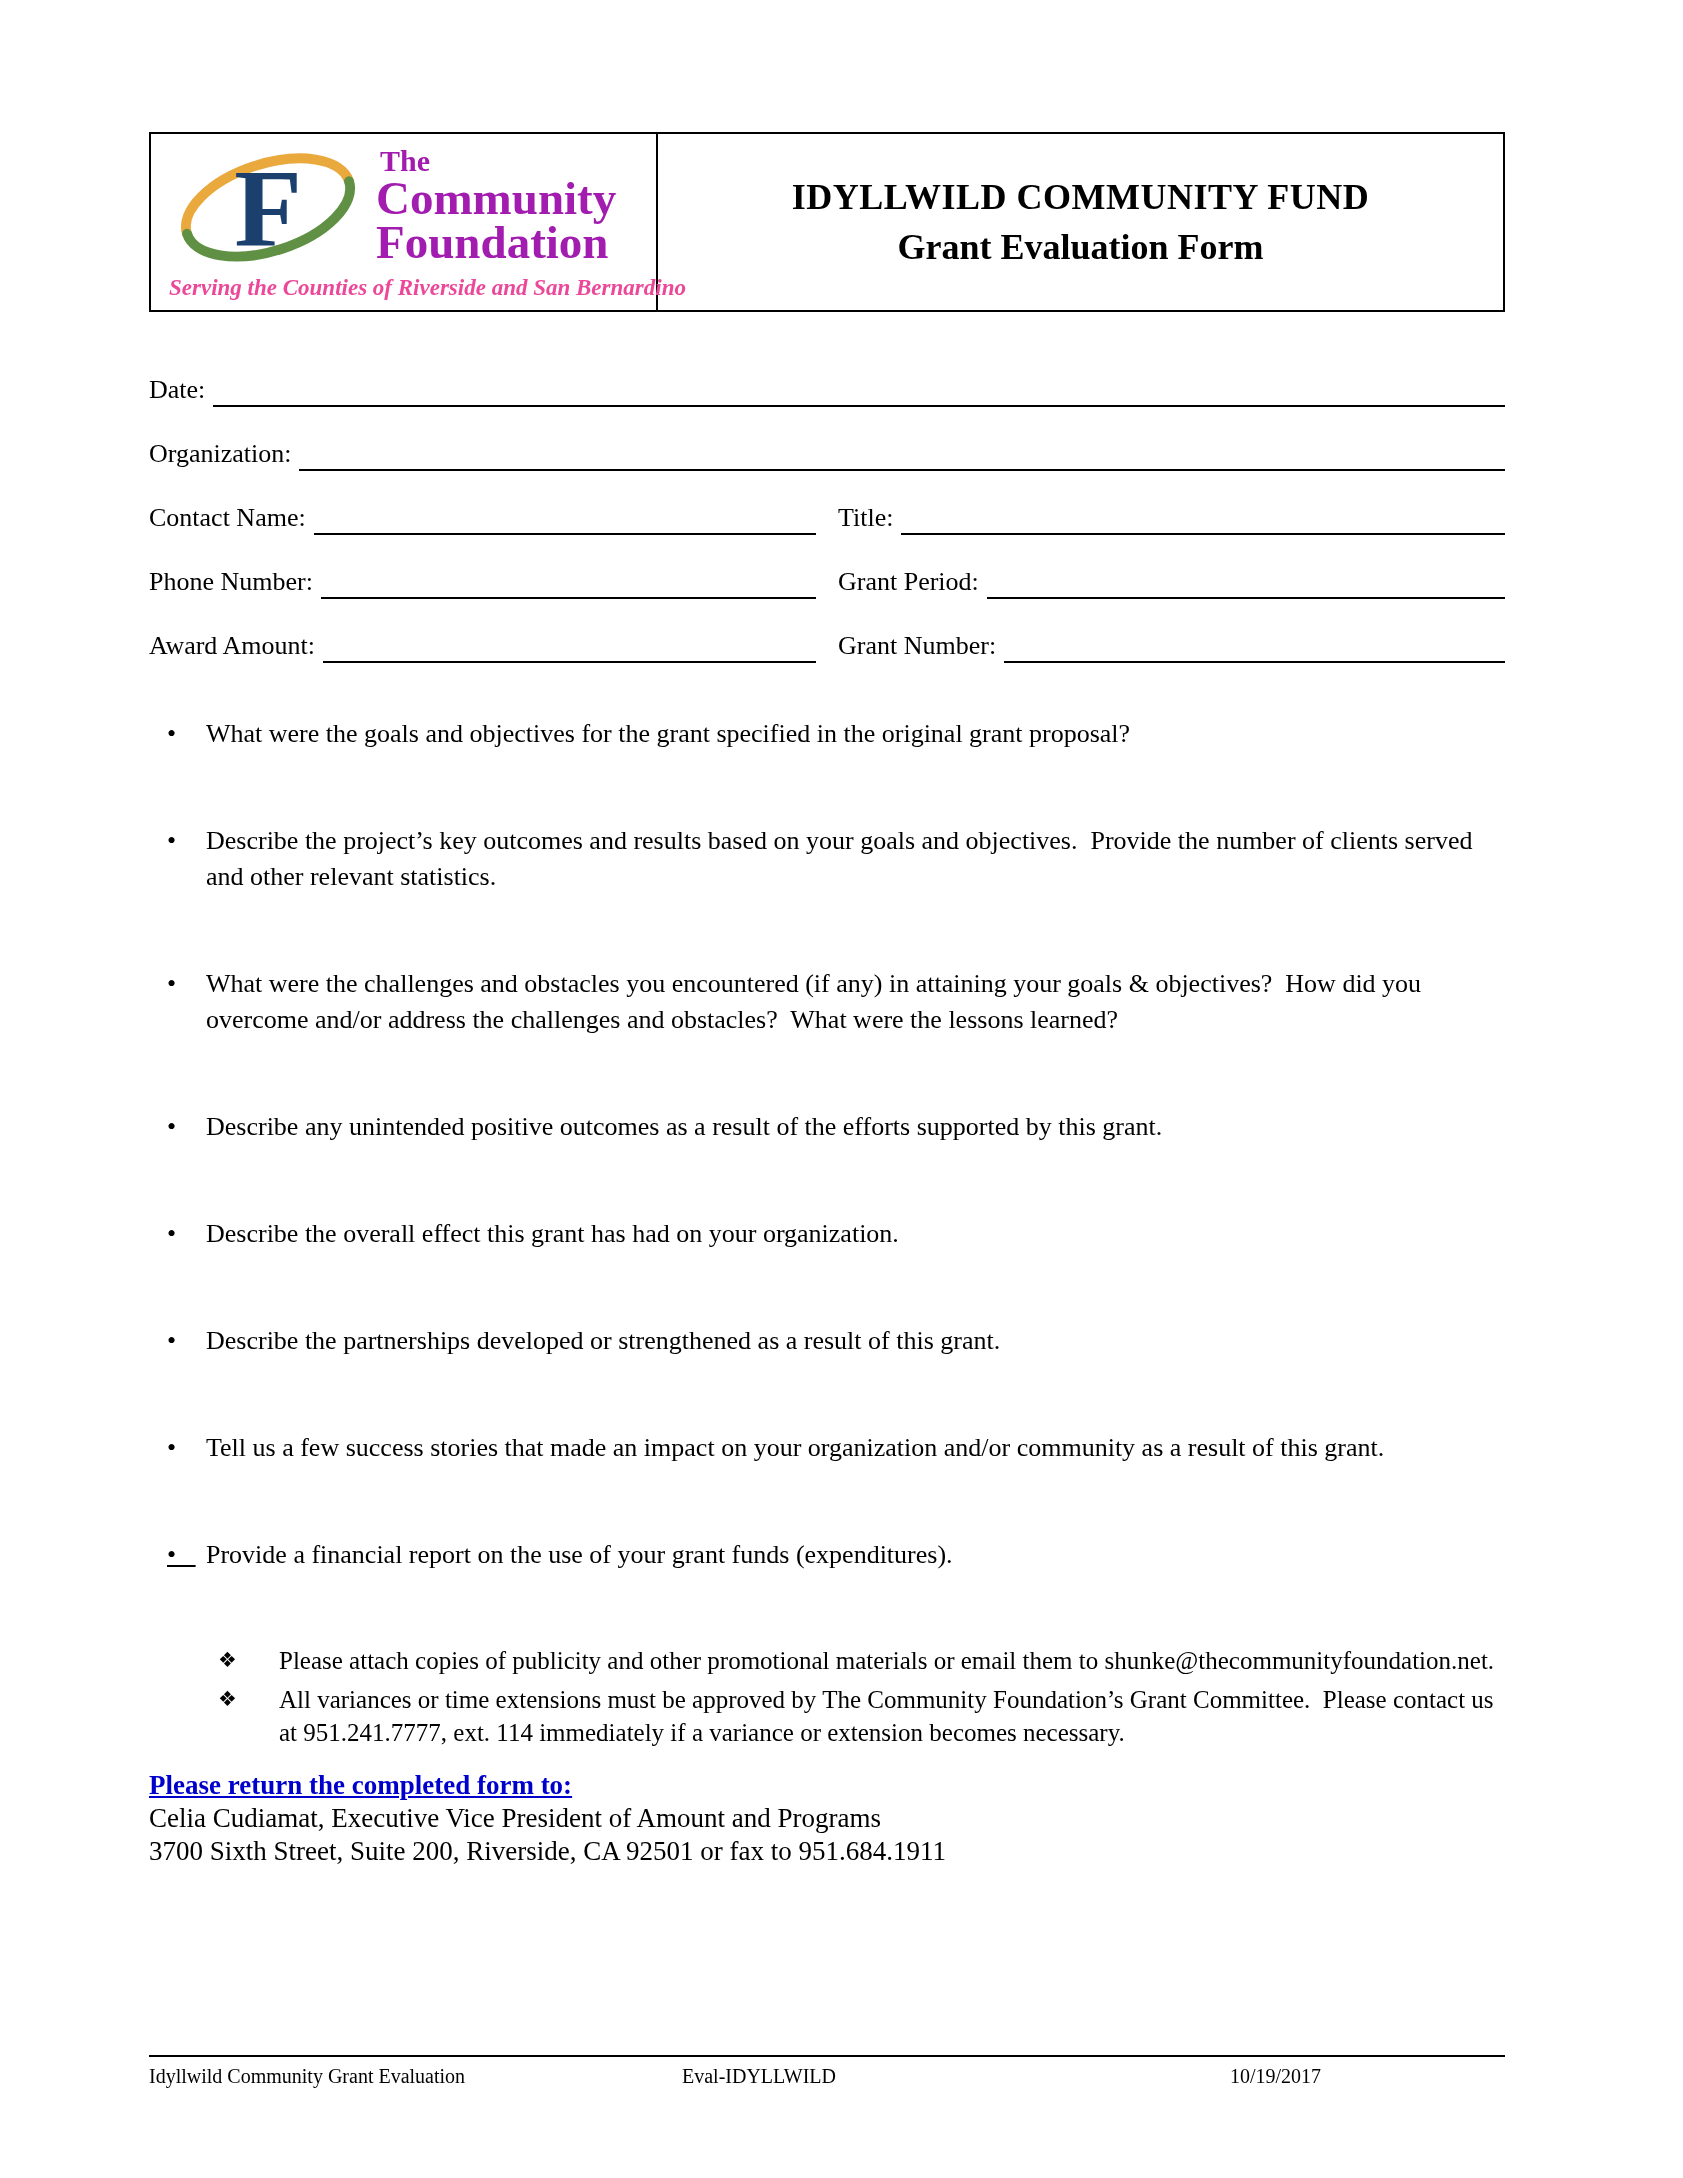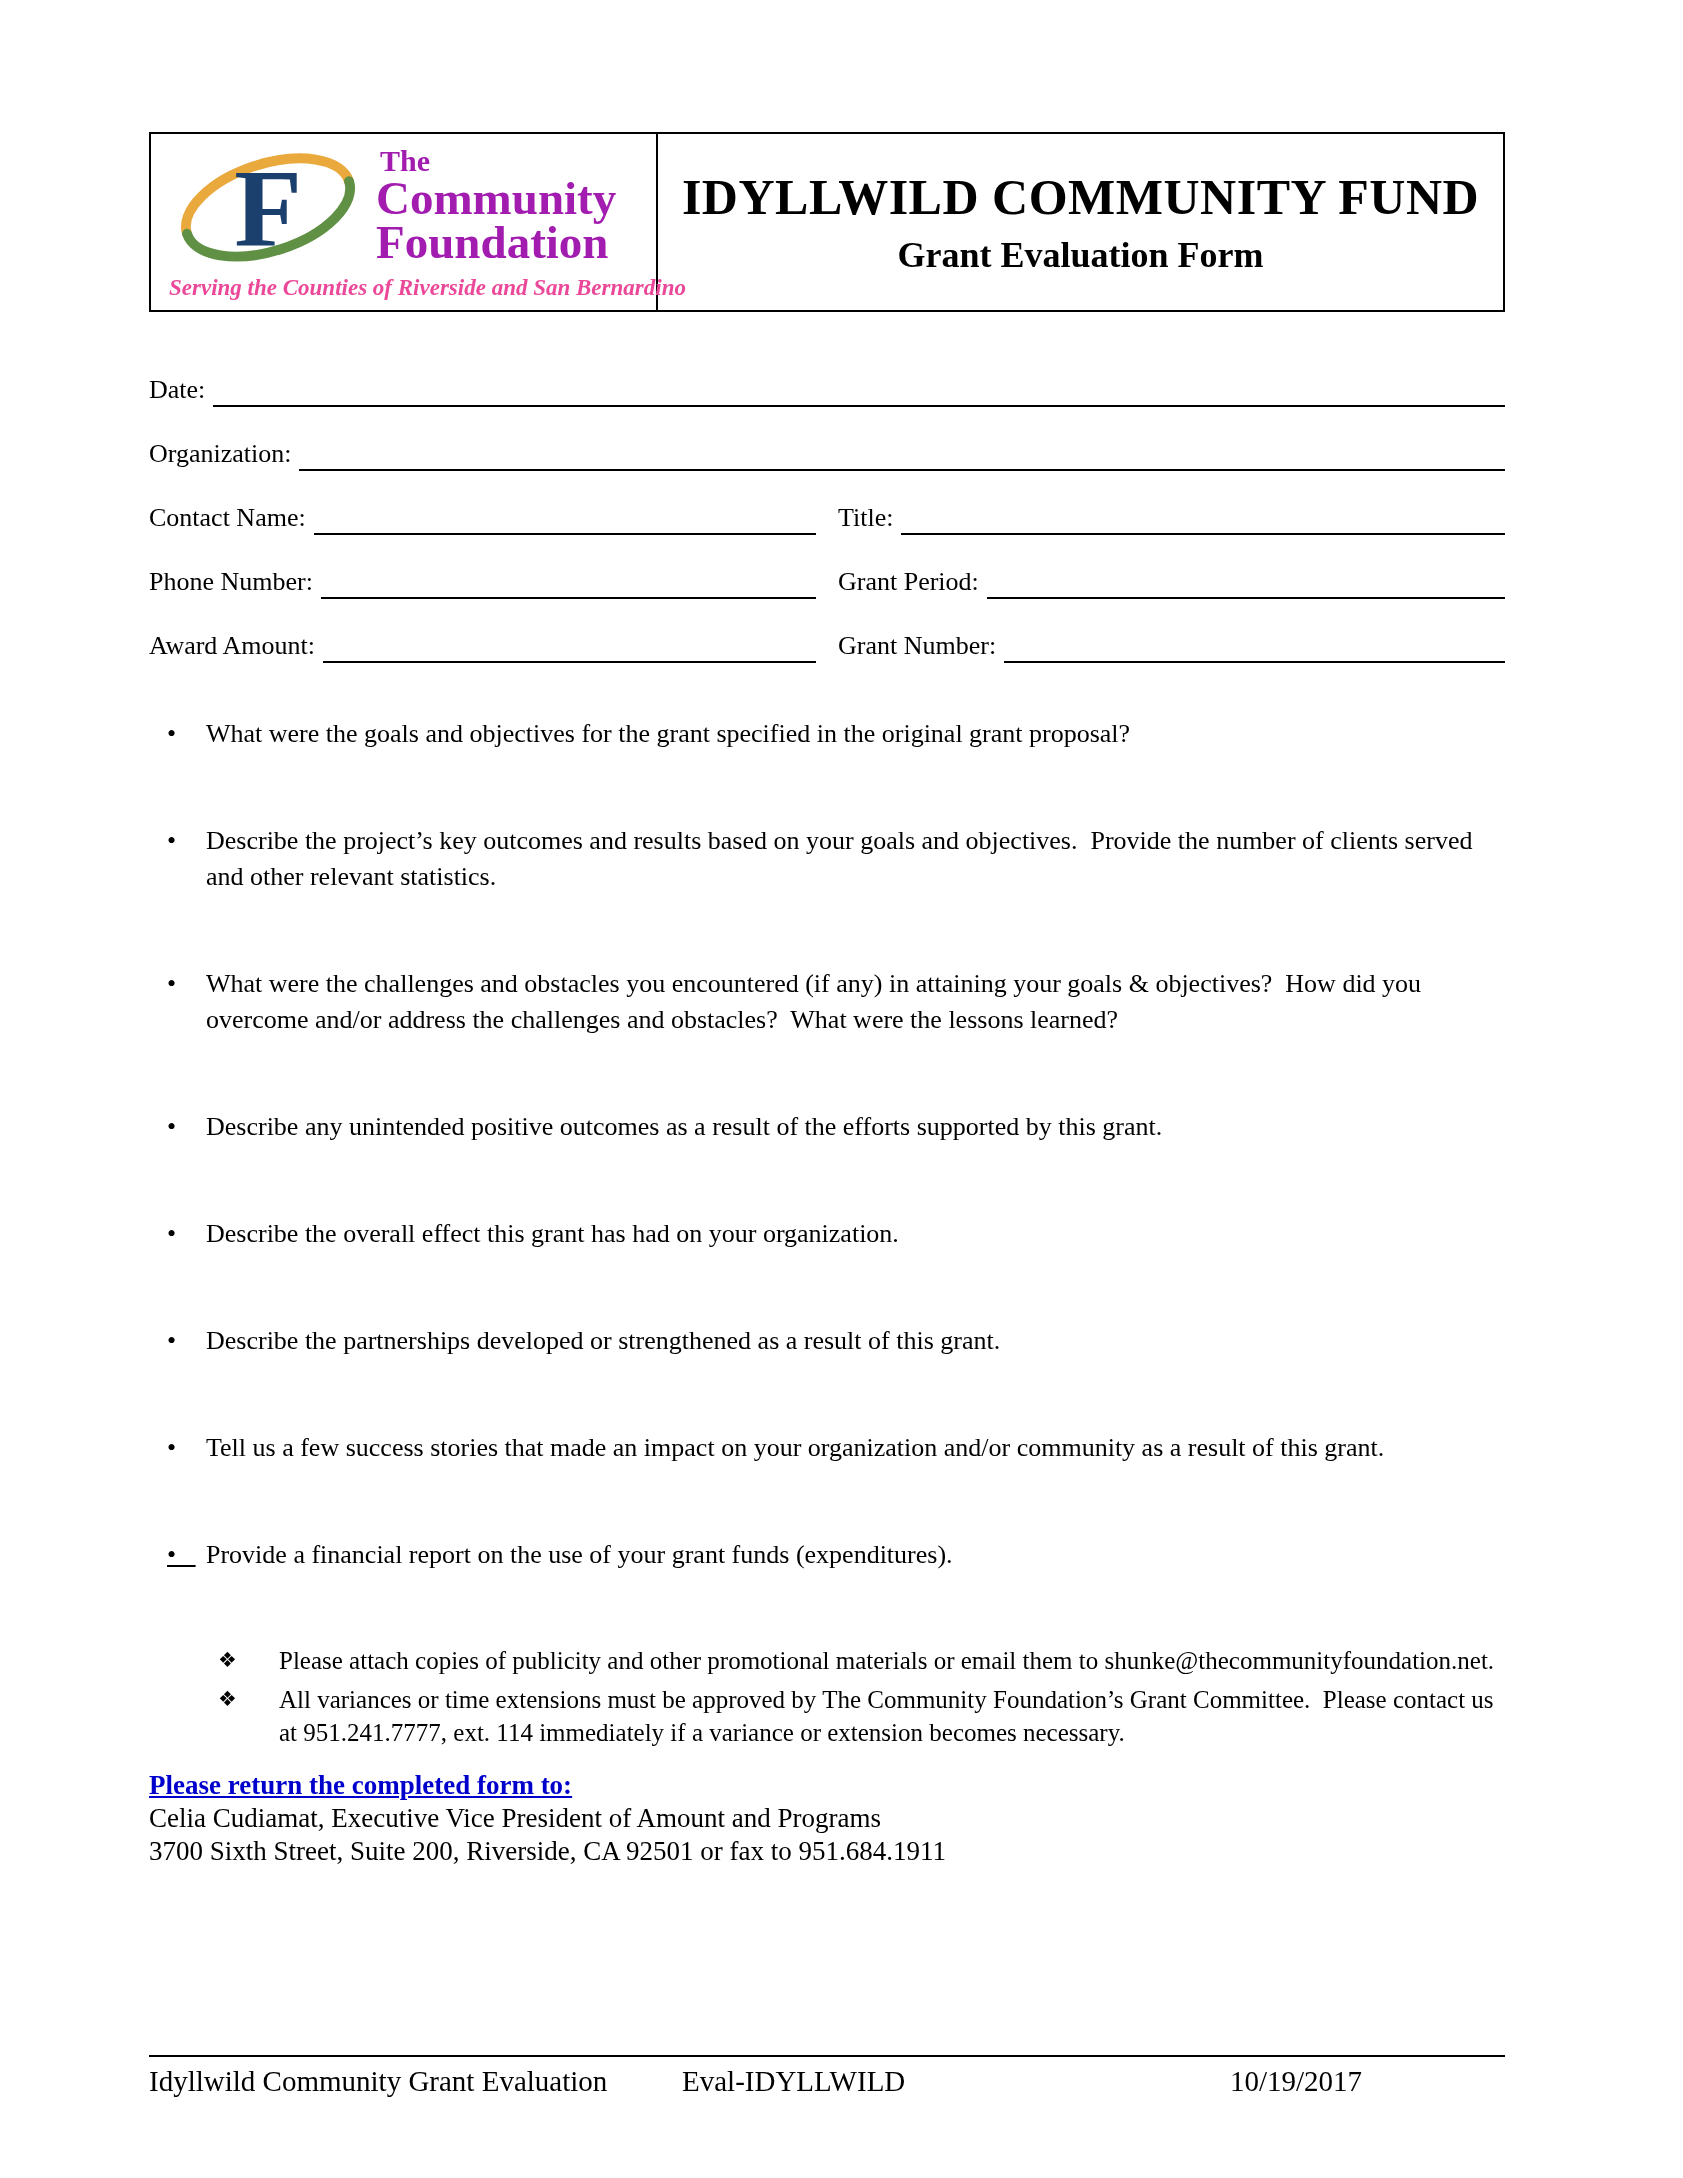--- a/index.html
+++ b/index.html
@@ -20,21 +20,21 @@
                display:flex; flex-direction:column; }
   .logo-top { display:flex; align-items:flex-start; flex:1; }
   .logo-mark { flex-shrink:0; margin-top:2px; }
   .logo-name { margin-left:4px; color:#a21caf; margin-top:2px; }
   .logo-the  { font-size:30px; font-weight:bold; line-height:30px; padding-left:4px; }
   .logo-word { font-size:47px; font-weight:bold; line-height:44px; }
   .logo-tagline { font-style:italic; font-weight:bold; color:#ec4899; font-size:23px;
                   text-align:center; padding-bottom:3px; white-space:nowrap; }
   .title-cell { flex:1; display:flex; flex-direction:column; align-items:center;
                 justify-content:center; text-align:center; }
-  .doc-title { font-size:50px; font-weight:bold; letter-spacing:0.5px; }
+  .doc-title { font-size:36px; font-weight:bold; letter-spacing:0.5px; }
   .doc-subtitle { font-size:36px; font-weight:bold; margin-top:8px; }
 
   
   .fields { margin-top:61px; }
   .field-row { display:flex; align-items:flex-end; margin-bottom:30px; line-height:34px;justify-content:center; }
   .field-label { white-space:nowrap; padding-right:8px; }
   .field-line { flex:1; border-bottom:2px solid #000; height:32px; }
   .field-half { flex:1; display:flex; align-items:flex-end; }
   .field-half + .field-half { margin-left:22px; }
 
@@ -51,21 +51,21 @@
   .note-marker { width:61px; flex-shrink:0; font-family:"DejaVu Sans", sans-serif;
                  font-size:21px; line-height:33px; }
   .note-text { flex:1; white-space:pre-wrap; }
 
   
   .return-block { margin-top:20px; font-size:27px; line-height:33px; }
   .return-heading { color:#0000CC; font-weight:bold;text-decoration:underline; }
 
   
   .page-footer { position:absolute; left:149px; right:178px; top:2055px;
-                 border-top:2px solid #000; height:51px; font-size:29px; }
+                 border-top:2px solid #000; height:51px; font-size:20px; }
   .page-footer span { position:absolute; top:8px; white-space:nowrap; }
   .f-left   { left:0; }
   .f-center { left:533px; }
   .f-right  { left:1081px; }
 </style>
 </head>
 <body>
 
 <div class="page">
 

